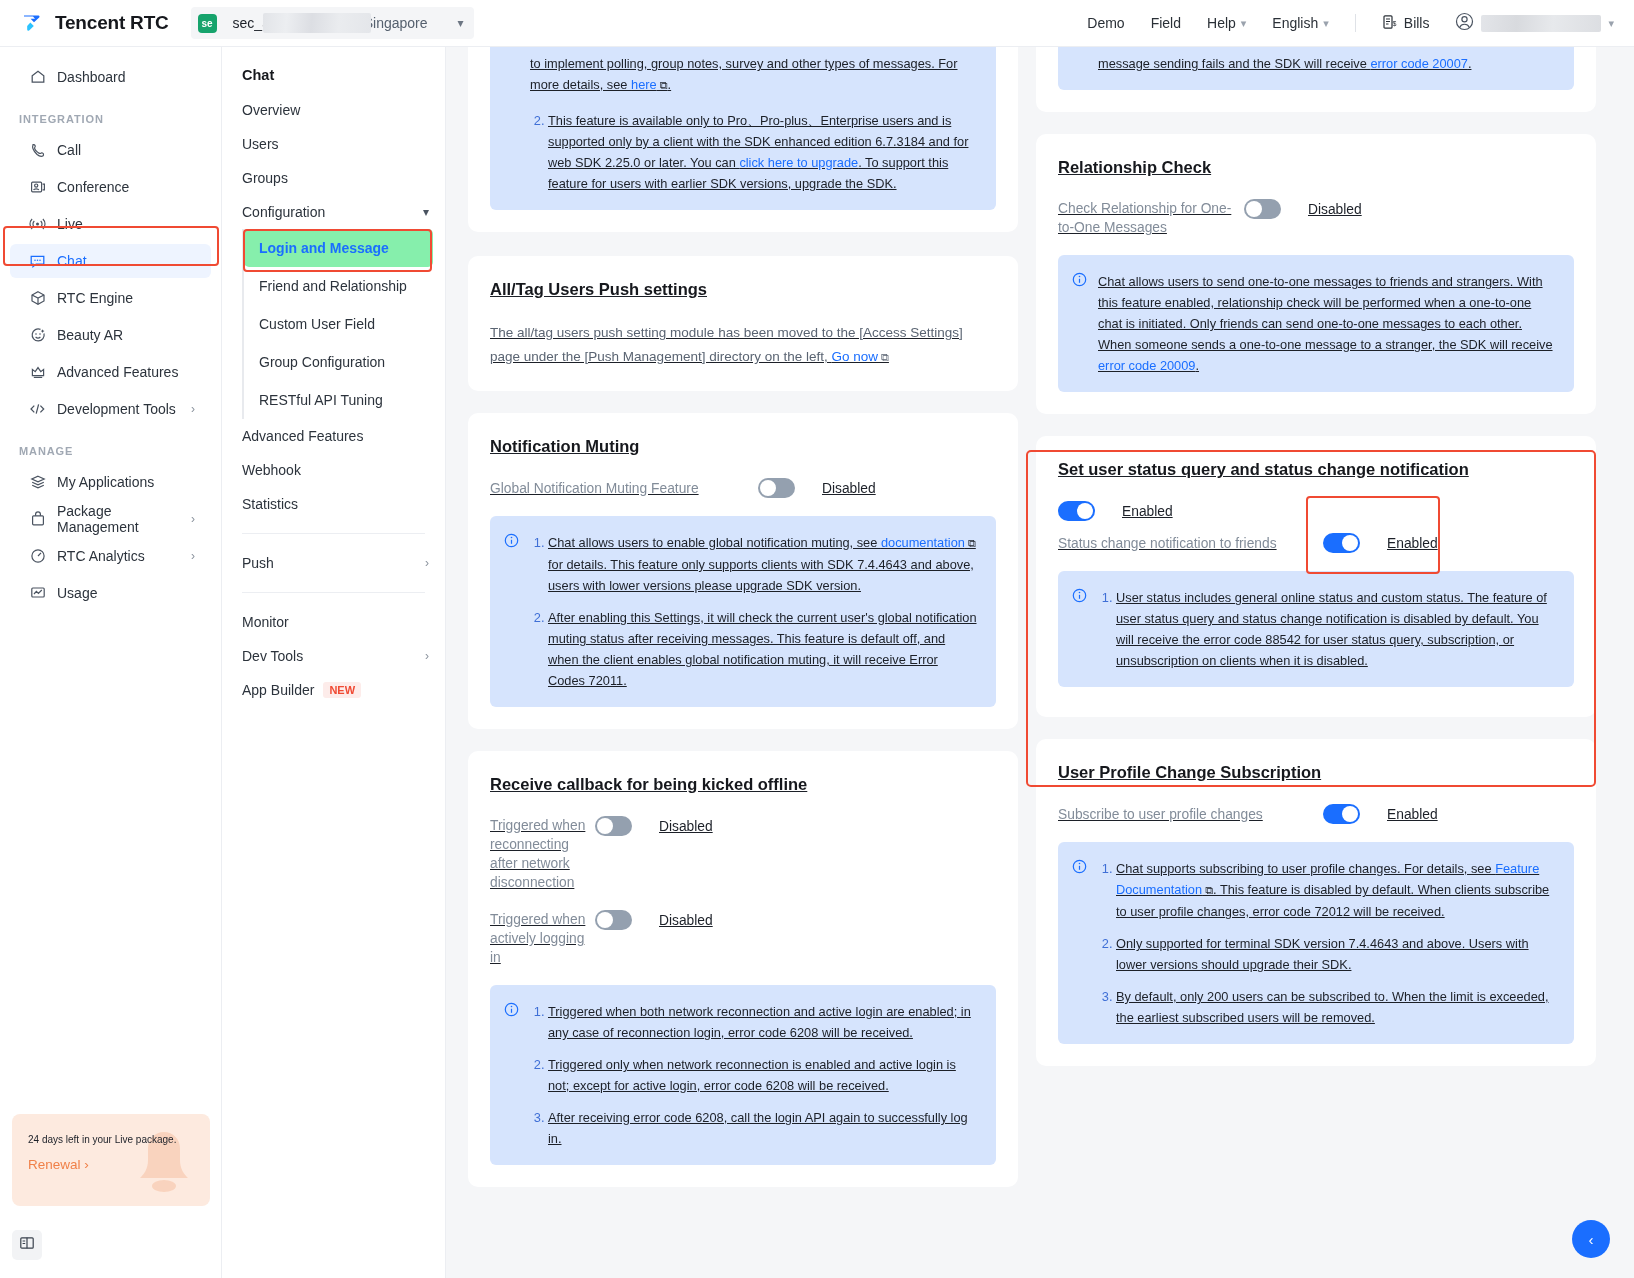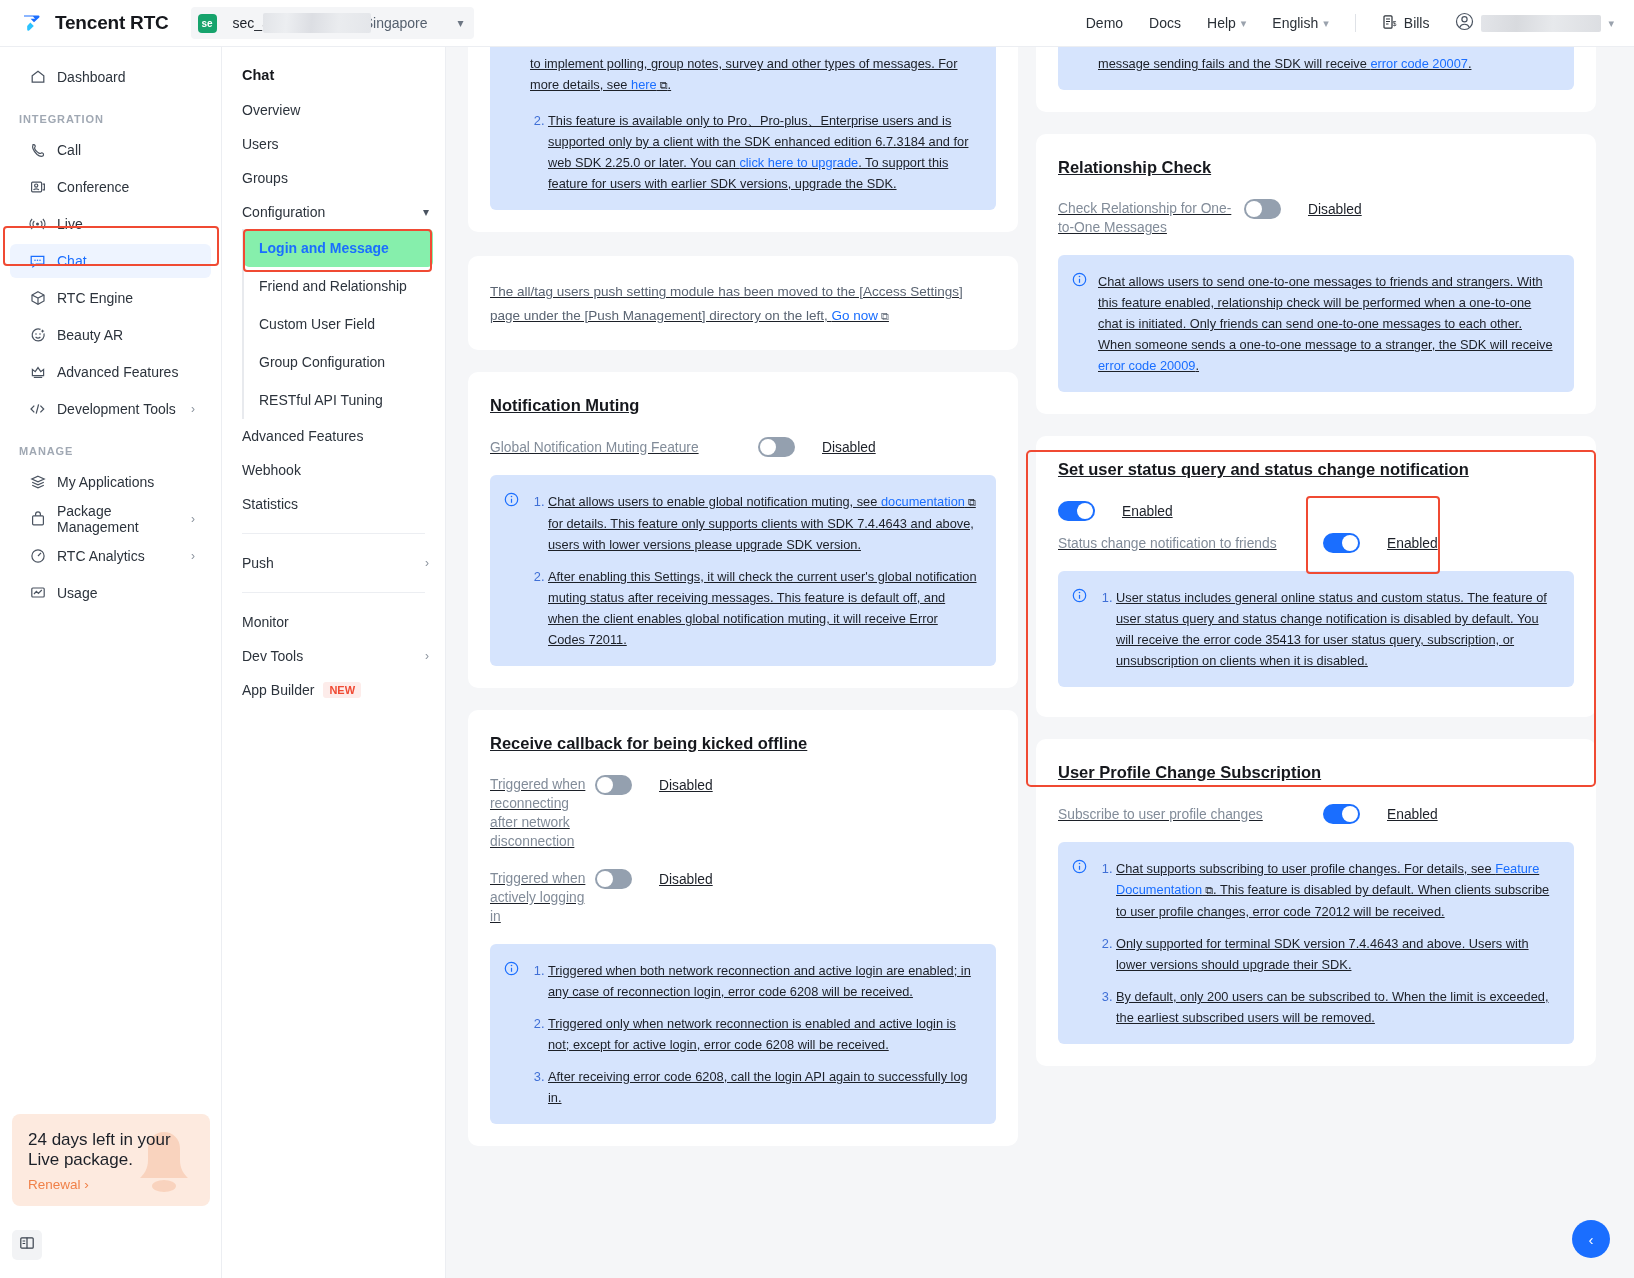--- a/index.html
+++ b/index.html
@@ -74,21 +74,21 @@
   }
   .hl-chat {
     position: absolute; left: 3px; top: 179px; width: 216px; height: 40px;
     border: 2.5px solid #f04a33; border-radius: 4px; pointer-events: none;
   }
 
   .promo {
     position: absolute; left: 12px; bottom: 72px; width: 198px; height: 92px;
     background: #fdeadf; border-radius: 8px; padding: 16px 16px 0 16px; overflow: hidden;
   }
-  .promo-txt { font-size: 17px; line-height: 20px; color: #1c2028; font-weight: 500; position: relative; z-index:2;}
+  .promo-txt { font-size: 10px; line-height: 20px; color: #1c2028; font-weight: 500; position: relative; z-index:2;}
   .promo-link { font-size: 13.5px; color: #f08048; margin-top: 7px; display: inline-block; position:relative; z-index:2;}
   .promo-bell { position: absolute; right: 4px; bottom: -6px; opacity: .38; }
   .collapse-btn {
     position: absolute; left: 12px; bottom: 18px; width: 30px; height: 30px;
     background: #f2f3f5; border-radius: 5px; display: flex; align-items: center; justify-content: center;
   }
 
   
   .subnav {
     position: absolute; top: 47px; left: 222px; width: 224px; bottom: 0;
@@ -195,21 +195,21 @@
       <span class="appsel-blur"></span>
       <span class="appsel-region">Region: Singapore</span>
       <span class="appsel-caret">▾</span>
     </div>
 
     <div class="topnav">
       <span class="navitem">
         <span>Demo</span>
       </span>
       <span class="navitem">
-        <span>Docs</span>
+        <span>Field</span>
       </span>
       <span class="navitem">
         <span>Help</span>
         <span class="tick">▾</span>
       </span>
       <span class="navitem">
         <span>English</span>
         <span class="tick">▾</span>
       </span>
       <span class="topdiv"></span>
@@ -500,20 +500,21 @@
           <span class="note-ic" style="visibility:hidden;width:15px;"></span>
           <ol start="2" style="width:100%;">
             <li>
               <span>This feature is available only to Pro、Pro-plus、Enterprise users and is supported only by a client with the SDK enhanced edition 6.7.3184 and for web SDK 2.25.0 or later. You can </span><a class="lnk" href="#">click here to upgrade</a><span>. To support this feature for users with earlier SDK versions, upgrade the SDK.</span>
             </li>
           </ol>
         </div>
       </div>
 
       <div class="card">
+        <div class="card-title">All/Tag Users Push settings</div>
         <div class="card-desc">
           <span>The all/tag users push setting module has been moved to the [Access Settings] page under the [Push Management] directory on the left, </span><a class="lnk" href="#">Go now</a><span class="ext lnk"> ⧉</span>
         </div>
       </div>
 
       <div class="card">
         <div class="card-title">Notification Muting</div>
         <div class="row" style="align-items:center;">
           <div class="row-label" style="width:268px;">Global Notification Muting Feature</div>
           <div class="row-ctl">
@@ -622,21 +623,21 @@
         </div>
         <div class="note">
           <span class="note-ic">
             <svg width="15" height="15" viewBox="0 0 15 15" fill="none" stroke="currentColor" stroke-width="1.2">
               <circle cx="7.5" cy="7.5" r="6.2"></circle>
                 <path d="M7.5 6.8v4"></path>
                 <circle cx="7.5" cy="4.5" r=".8" fill="currentColor" stroke="none"></circle>
             </svg>
           </span>
           <ol>
-            <li>User status includes general online status and custom status. The feature of user status query and status change notification is disabled by default. You will receive the error code 35413 for user status query, subscription, or unsubscription on clients when it is disabled.</li>
+            <li>User status includes general online status and custom status. The feature of user status query and status change notification is disabled by default. You will receive the error code 88542 for user status query, subscription, or unsubscription on clients when it is disabled.</li>
           </ol>
         </div>
         <div class="hl-toggles" style="left:270px;top:60px;width:134px;height:78px;"></div>
       </div>
 
       <div class="card">
         <div class="card-title">User Profile Change Subscription</div>
         <div class="row" style="align-items:center;">
           <div class="row-label" style="width:265px;">Subscribe to user profile changes</div>
           <div class="row-ctl">

